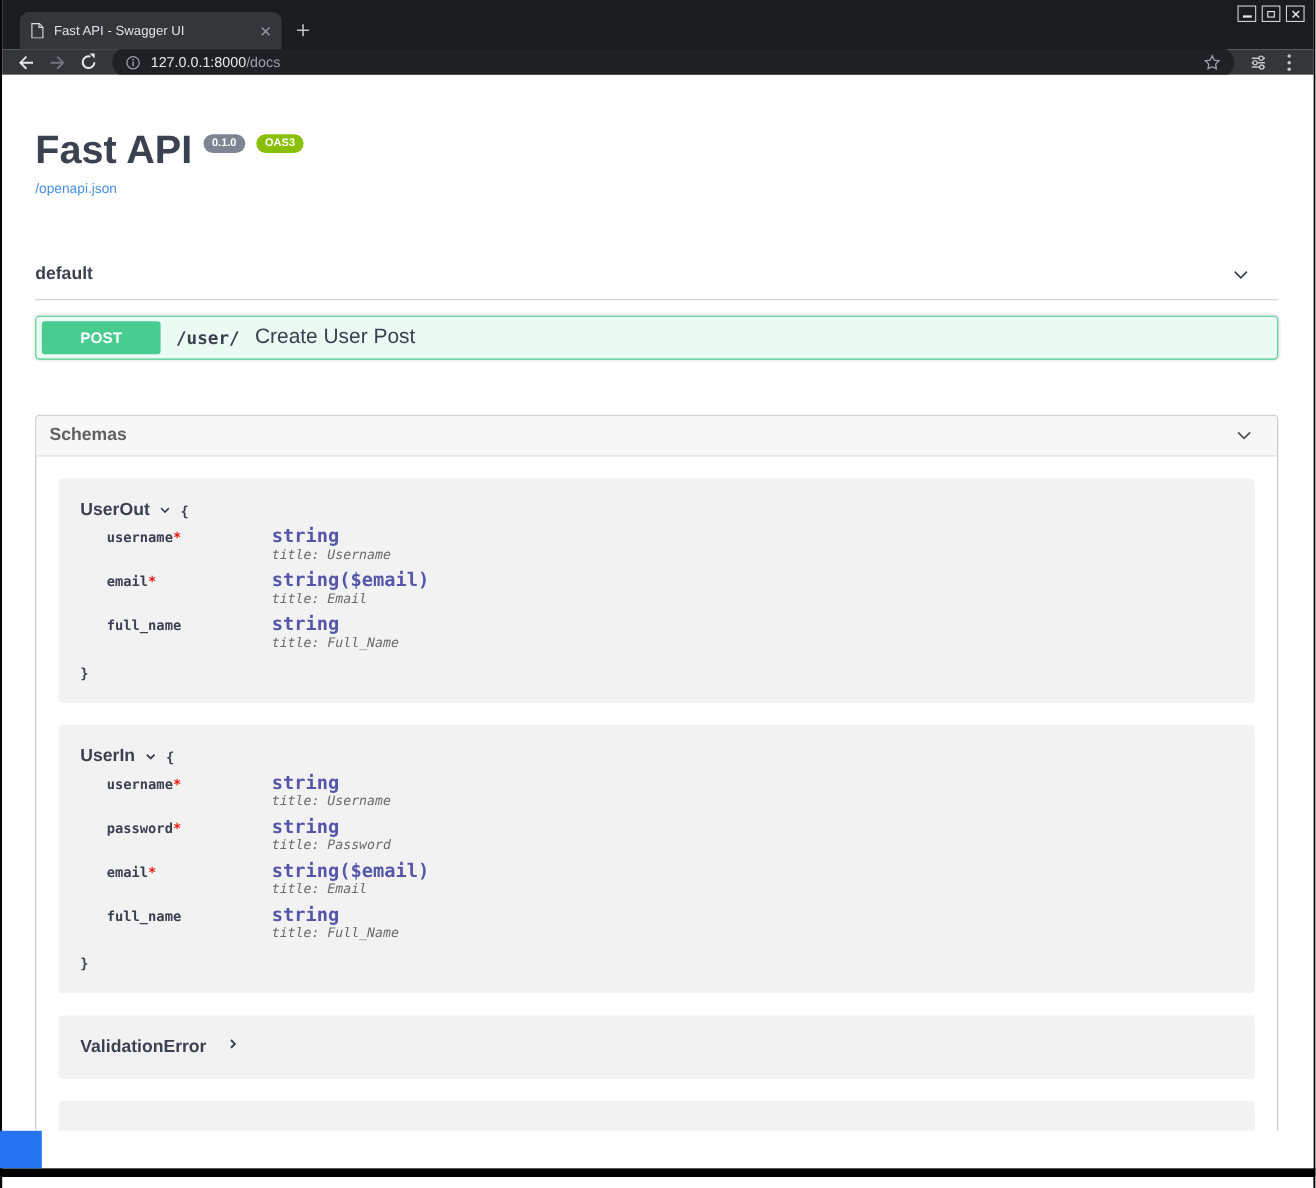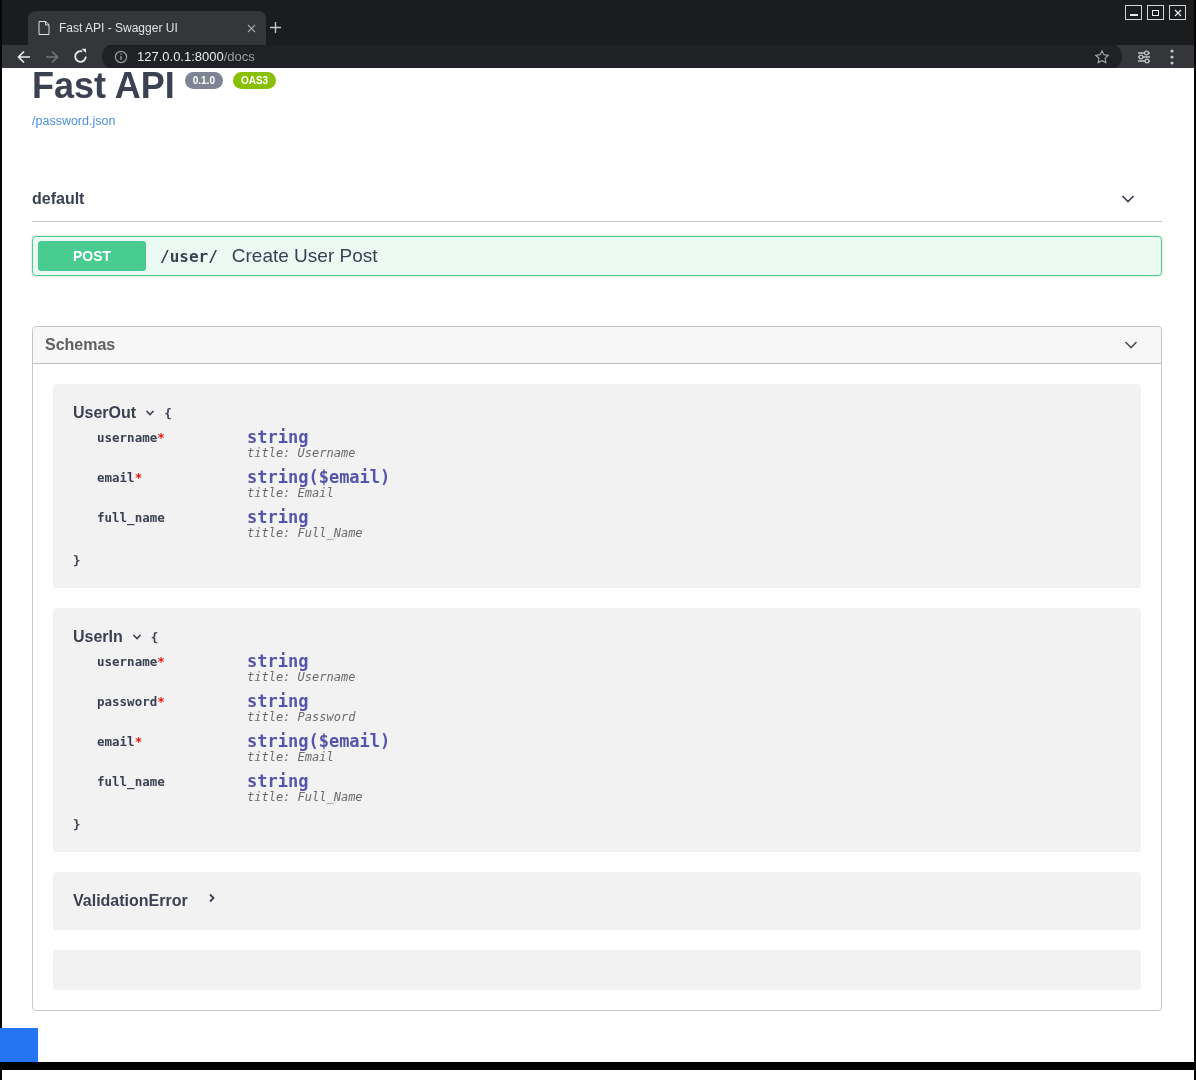--- a/index.html
+++ b/index.html
@@ -14,37 +14,37 @@
     border-left:2px solid #060606; border-right:2px solid #060606;
     display:flex; flex-direction:column;
   }
 
   
   .chrome-top { height:45px; background:#1a1c1e; position:relative; flex:none; }
   .win-controls { position:absolute; top:5px; right:8px; display:flex; gap:5px; }
   .win-btn { width:17px; height:15px; border:1px solid #d2d4d5; display:flex; align-items:center; justify-content:center; cursor:pointer; }
   .glyph-min { width:8px; height:7px; border-bottom:2px solid #e8eaed; }
   .glyph-max { width:7px; height:6px; border:1px solid #e8eaed; }
-  .tab { position:absolute; left:26px; bottom:0; width:238px; height:34px; background:#35363a;
+  .tab { position:absolute; left:16px; bottom:0; width:238px; height:34px; background:#35363a;
          border-radius:8px 8px 0 0; display:flex; align-items:center; padding:0 10px; gap:9px; cursor:pointer; }
   .tab-title { color:#dfe1e5; font-size:12px; flex:1; white-space:nowrap; overflow:hidden; }
   .tab-close { display:flex; align-items:center; cursor:pointer; }
   .new-tab { position:absolute; left:260px; bottom:5px; color:#c4c7c5; font-size:19px; width:26px; height:26px;
              display:flex; align-items:center; justify-content:center; cursor:pointer; }
   .toolbar { height:23px; background:#35363a; display:flex; align-items:center; padding:0 8px; flex:none; }
   .nav-btn { width:28px; height:28px; display:flex; align-items:center; justify-content:center; cursor:pointer; flex:none; }
   .omnibox { flex:1; height:27px; background:#202124; border-radius:14px; display:flex; align-items:center;
              padding:0 12px; gap:9px; margin:0 8px; cursor:text; }
   .url { font-size:13px; color:#e8eaed; font-family:"Liberation Sans", sans-serif; }
   .url-path { color:#9aa0a6; }
   .omnibox .spacer { flex:1; }
 
   
   .page { background:#fff; height:960px; padding:0 32px 0 30px; overflow:hidden; color:#3b4151; flex:none; }
-  .info { }
+  .info { padding-top:50px; }
   .title-row { display:flex; align-items:flex-start; gap:10px; }
   .api-title { font-size:36px; line-height:1; font-weight:700; color:#3b4151; margin:0; }
   .badge { font-size:10px; color:#fff; border-radius:10px; padding:3px 8px; margin-top:4px; font-weight:700; }
   .badge.version { background:#7d8492; }
   .badge.oas { background:#89bf04; }
   .spec-link { color:#4990e2; font-size:12.5px; margin-top:10px; display:inline-block; text-decoration:none; cursor:pointer; }
 
   .tag-row { margin-top:60px; display:flex; align-items:center; justify-content:space-between;
              border-bottom:1px solid rgba(59,65,81,.3); padding-bottom:12px; cursor:pointer; }
   .tag-title { font-size:16px; font-weight:600; color:#3b4151; }
@@ -174,21 +174,21 @@
   </div>
 
   <div class="page">
 
     <div class="info">
       <div class="title-row">
         <h1 class="api-title">Fast API</h1>
         <span class="badge version">0.1.0</span>
         <span class="badge oas">OAS3</span>
       </div>
-      <a class="spec-link">/password.json</a>
+      <a class="spec-link">/openapi.json</a>
     </div>
 
     <div class="tag-row">
       <span class="tag-title">default</span>
       <svg class="chev-svg" width="20" height="20" viewBox="0 0 20 20">
           <path d="M4.5 7l5.5 5.5L15.5 7" fill="none" stroke="#3b4151" stroke-width="1.6"></path>
         </svg>
     </div>
 
     <div class="opblock">

